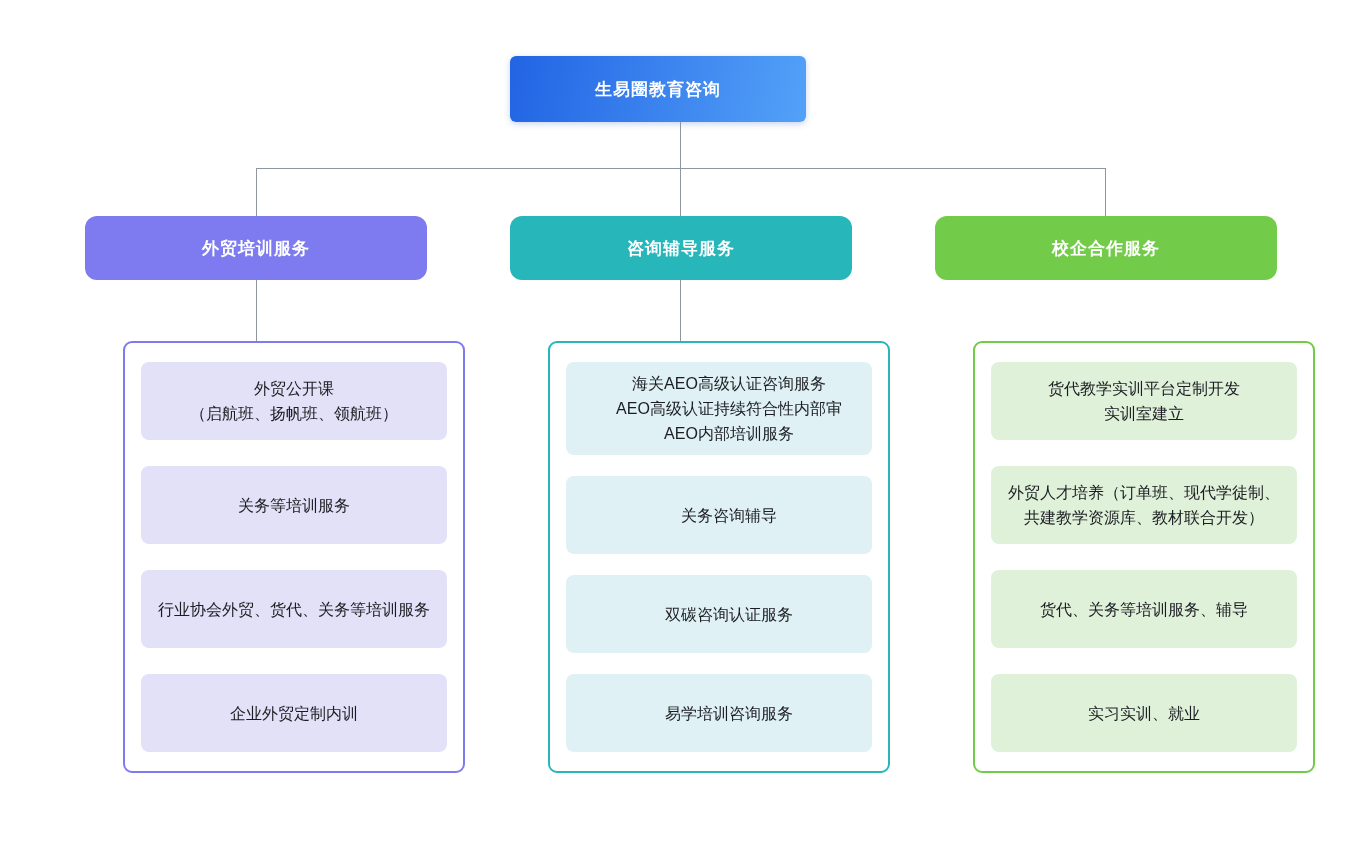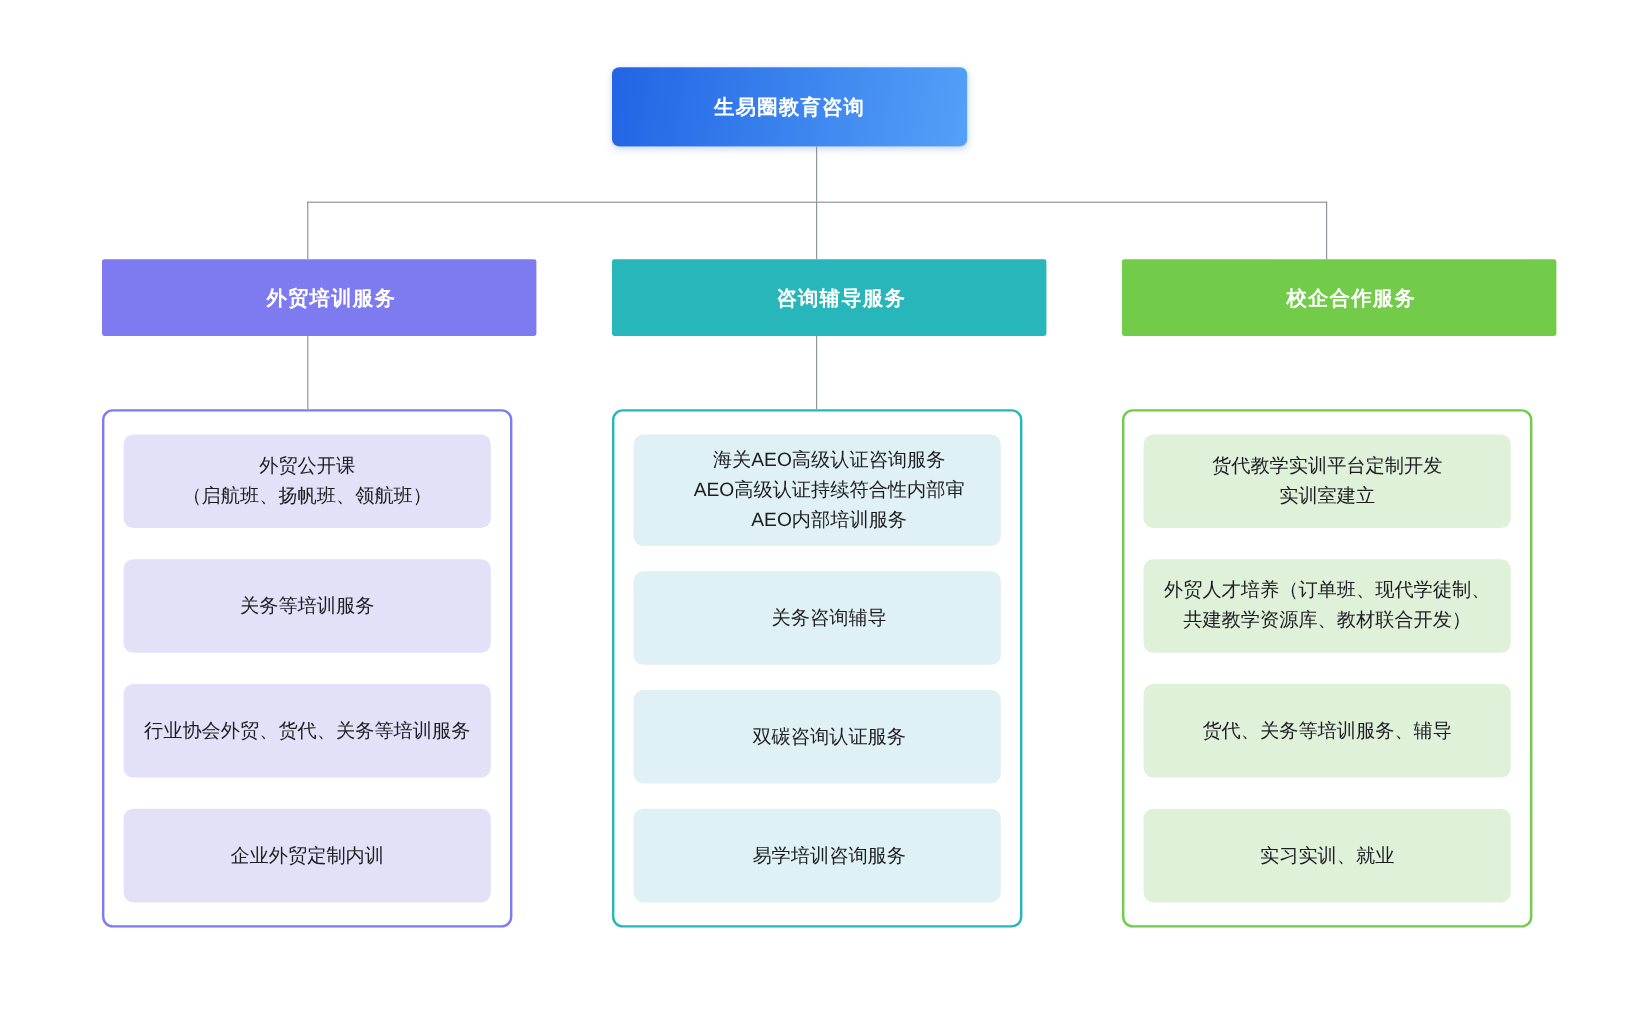--- a/index.html
+++ b/index.html
@@ -37,47 +37,47 @@
     align-items: center;
     justify-content: center;
     box-shadow: 0 2px 6px rgba(30, 90, 200, 0.25);
   }
   
   .branch-header {
     position: absolute;
     top: 216px;
     width: 342px;
     height: 64px;
-    border-radius: 2px;
+    border-radius: 12px;
     color: #ffffff;
     font-size: 17px;
     font-weight: bold;
     letter-spacing: 1px;
     display: flex;
     align-items: center;
     justify-content: center;
-    padding-left: 20px;
   }
   .b1 .branch-header, .branch-header.b1 { background: var(--branch1, #7d7bef); }
   .b2 .branch-header, .branch-header.b2 { background: var(--branch2, #27b6ba); }
   .b3 .branch-header, .branch-header.b3 { background: var(--branch3, #72cb49); }
   
   .branch-box {
     position: absolute;
     top: 341px;
     width: 342px;
     height: 432px;
     box-sizing: border-box;
     background: #ffffff;
     border-radius: 9px;
     border: 2px solid #cccccc;
     padding: 19px 16px;
     display: flex;
     flex-direction: column;
     justify-content: space-between;
+    margin-left: 38px;
   }
   .branch-box.b1 { border-color: var(--branch1, #7d7bef); }
   .branch-box.b2 { border-color: var(--branch2, #27b6ba); }
   .branch-box.b3 { border-color: var(--branch3, #72cb49); }
   .leaf-item {
     min-height: 78px;
     box-sizing: border-box;
     border-radius: 8px;
     padding: 9px 12px;
     display: flex;

